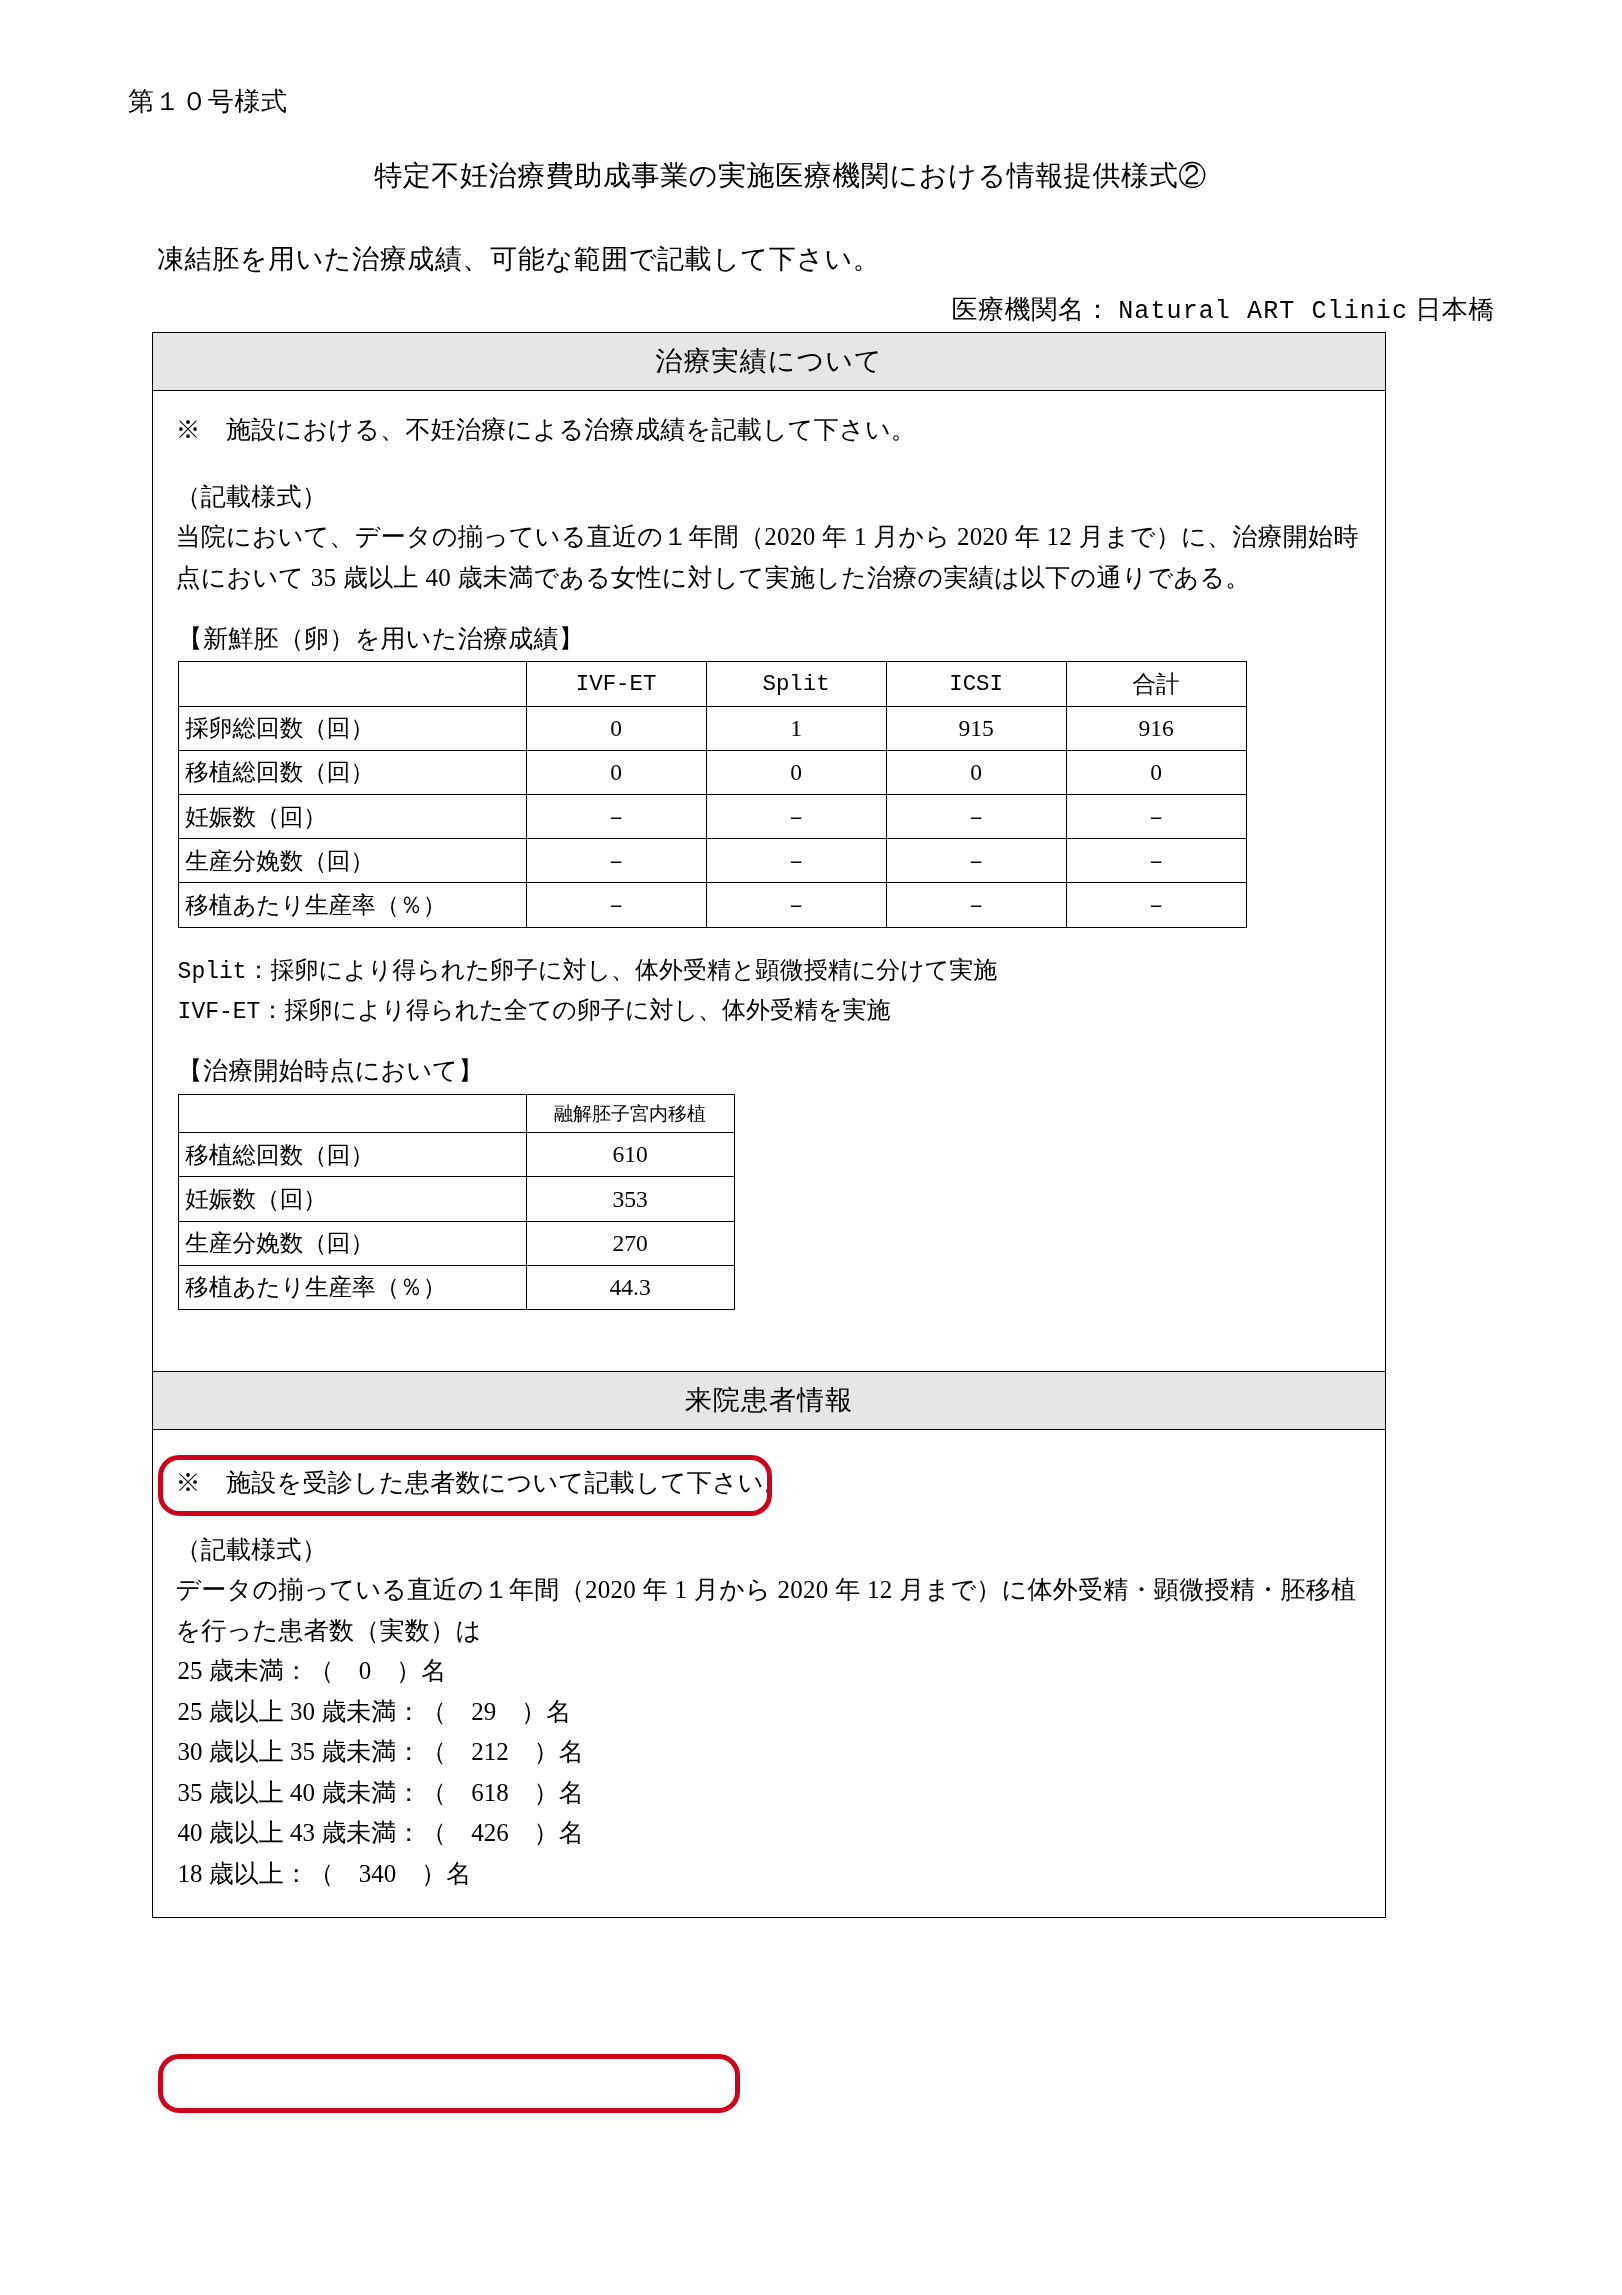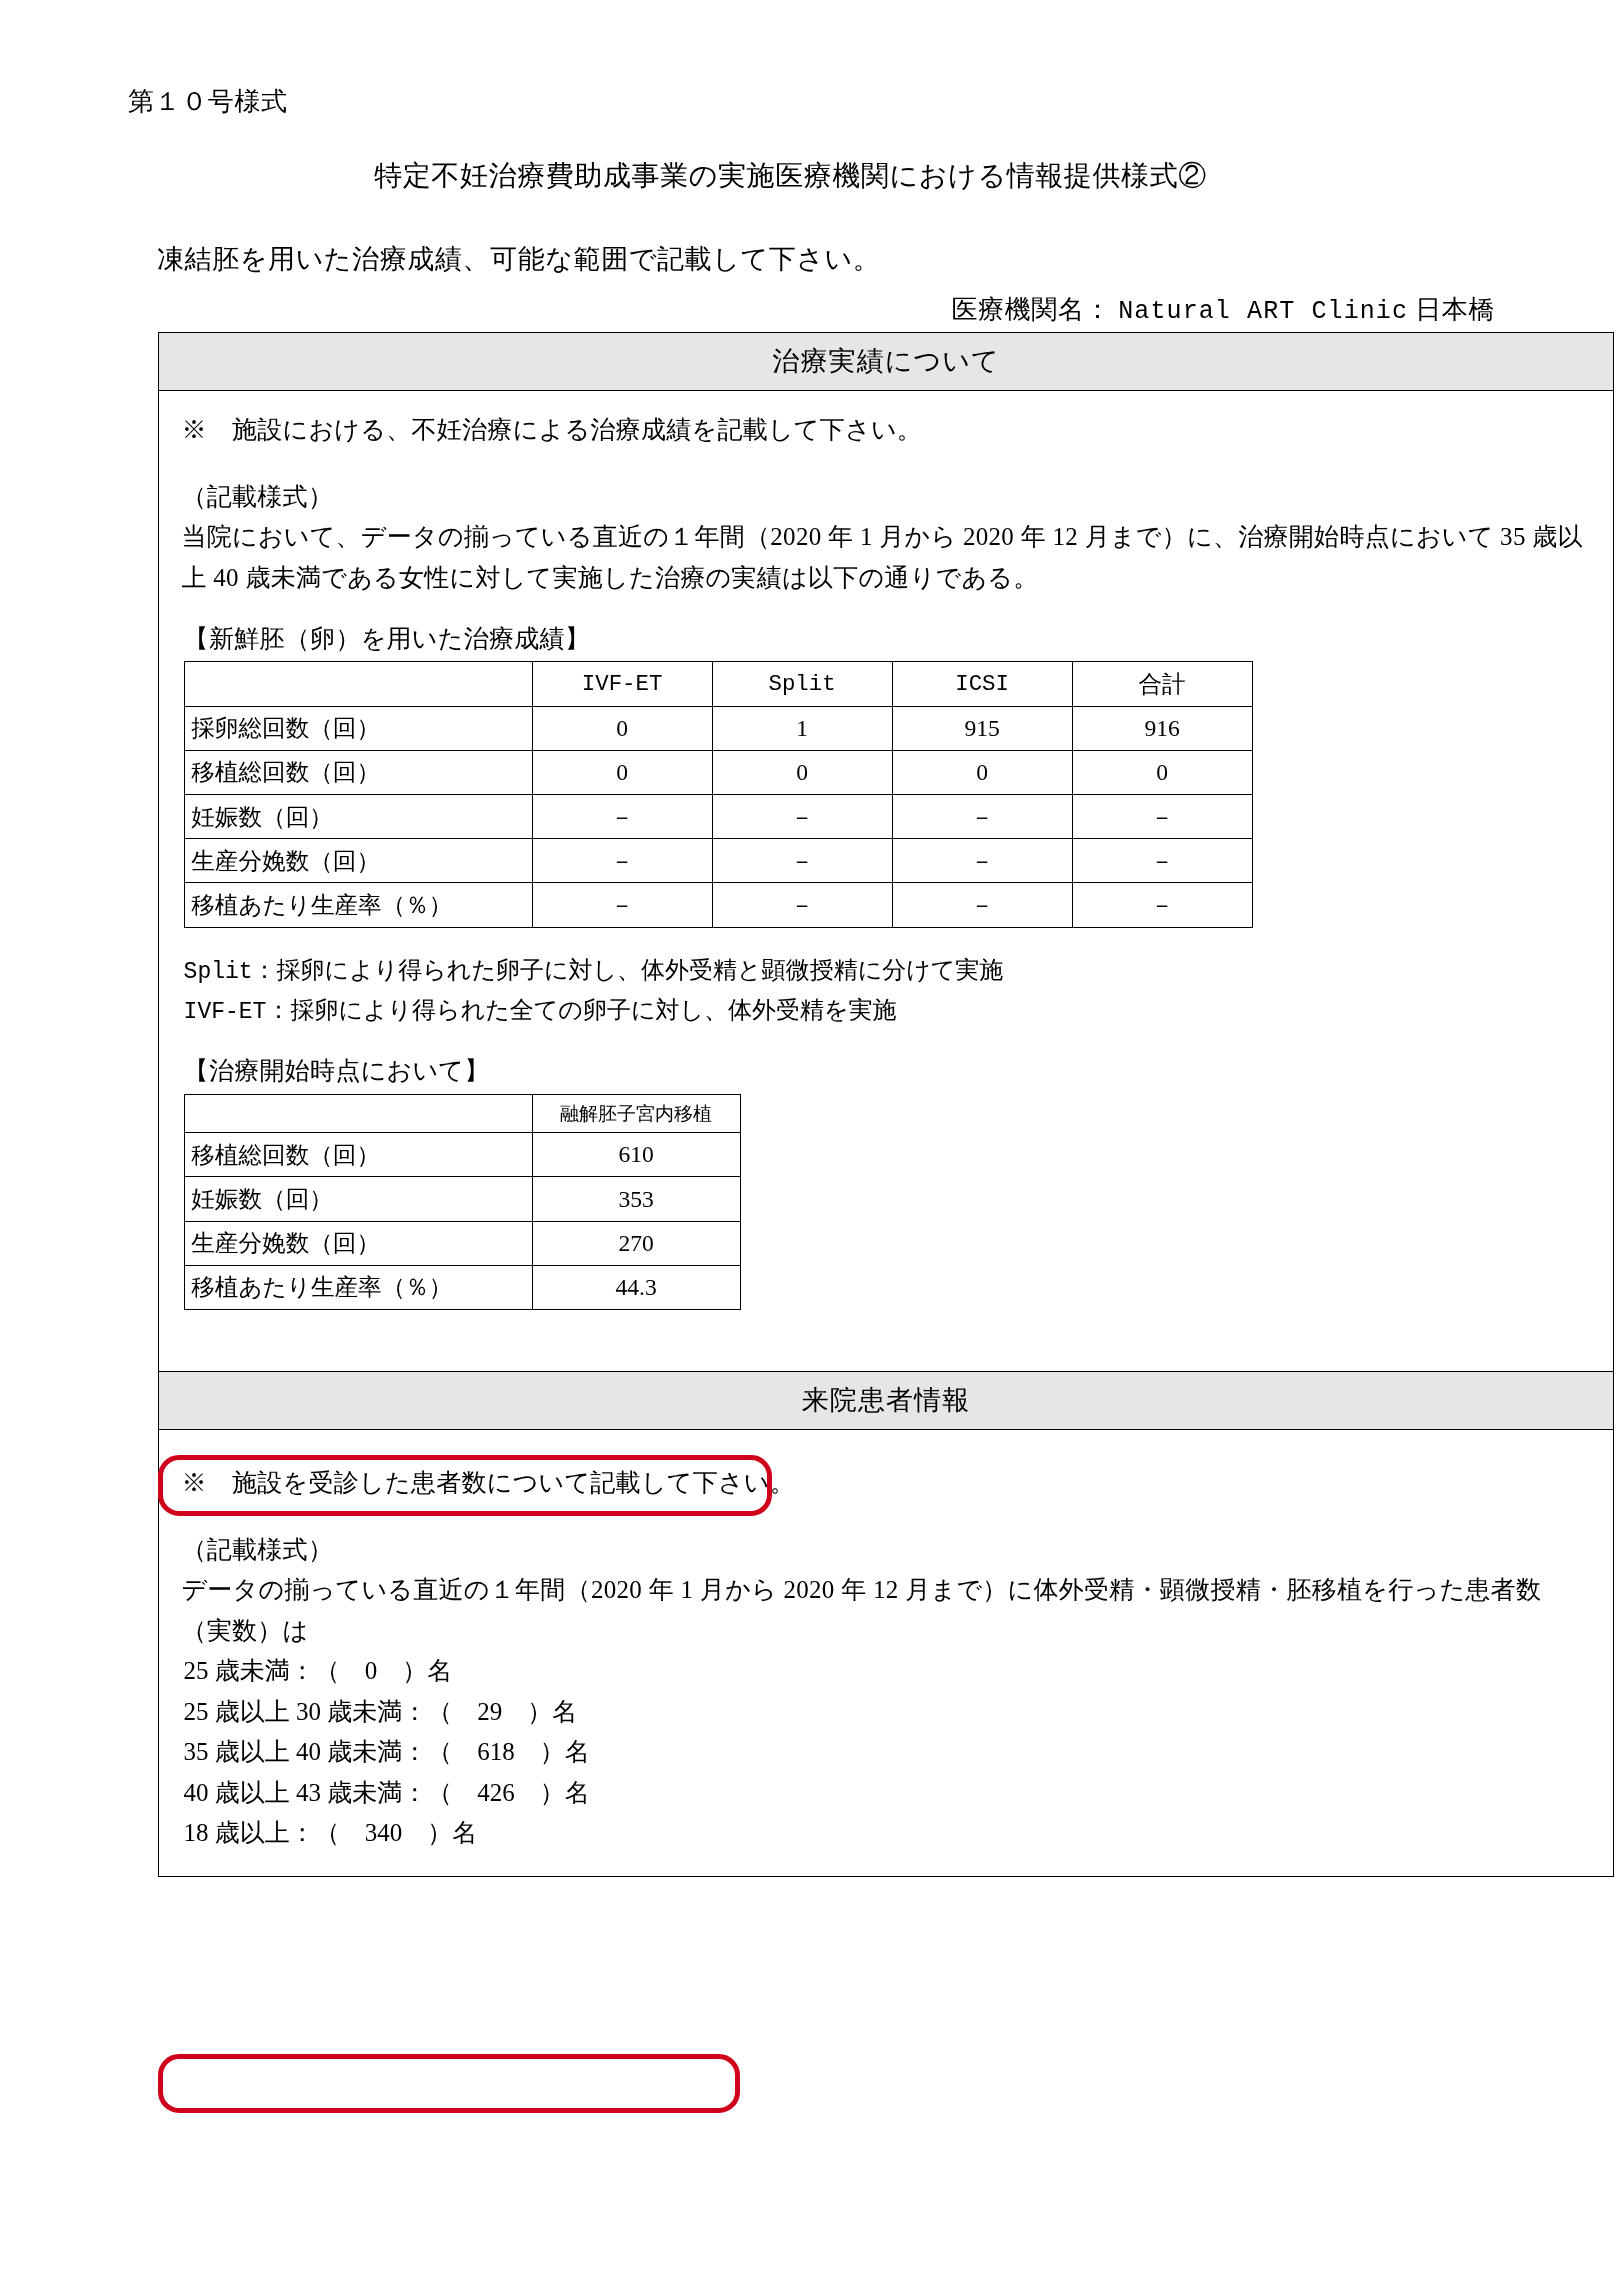--- a/index.html
+++ b/index.html
@@ -63,23 +63,23 @@
     letter-spacing: 1.1px;
   }
   .clinic-line .value-jp {
     font-family: "Liberation Serif", serif;
     font-size: 26px;
   }
 
   
   .frame {
     position: absolute;
-    left: 158px;
+    left: 152px;
     top: 332px;
-    width: 1456px;
+    width: 1234px;
     border: 1.7px solid #000;
     box-sizing: border-box;
   }
   .band {
     border-bottom: 1.7px solid #000;
     background: #e6e6e6;
     text-align: center;
     font-size: 27px;
     padding: 10px 0 11.2px 0;
     letter-spacing: 1.1px;
@@ -295,20 +295,21 @@
     <div class="section-body">
       <div class="small-gap"></div>
       <p class="p note">※　施設を受診した患者数について記載して下さい。</p>
 
       <p class="p">（記載様式）</p>
       <p class="p">データの揃っている直近の１年間（2020 年 1 月から 2020 年 12 月まで）に体外受精・顕微授精・胚移植を行った患者数（実数）は</p>
 
       <div class="ages">
         <div>25 歳未満：（　0　）名</div>
         <div>25 歳以上 30 歳未満：（　29　）名</div>
+        <div>30 歳以上 35 歳未満：（　212　）名</div>
         <div>35 歳以上 40 歳未満：（　618　）名</div>
         <div>40 歳以上 43 歳未満：（　426　）名</div>
         <div>18 歳以上：（　340　）名</div>
       </div>
     </div>
 
   </div>
 
   <div class="hl" id="hl-rate"></div>
   <div class="hl" id="hl-age"></div>

